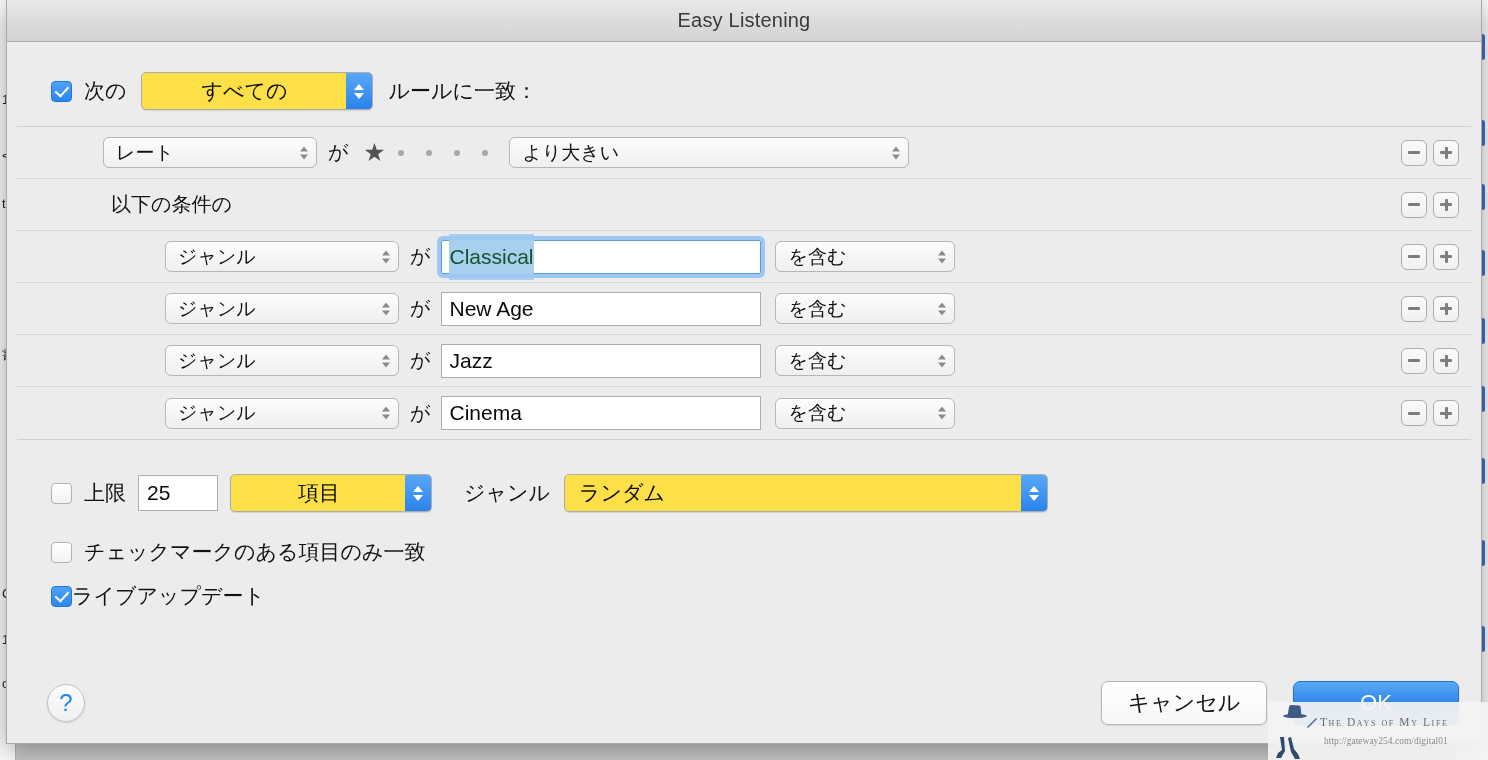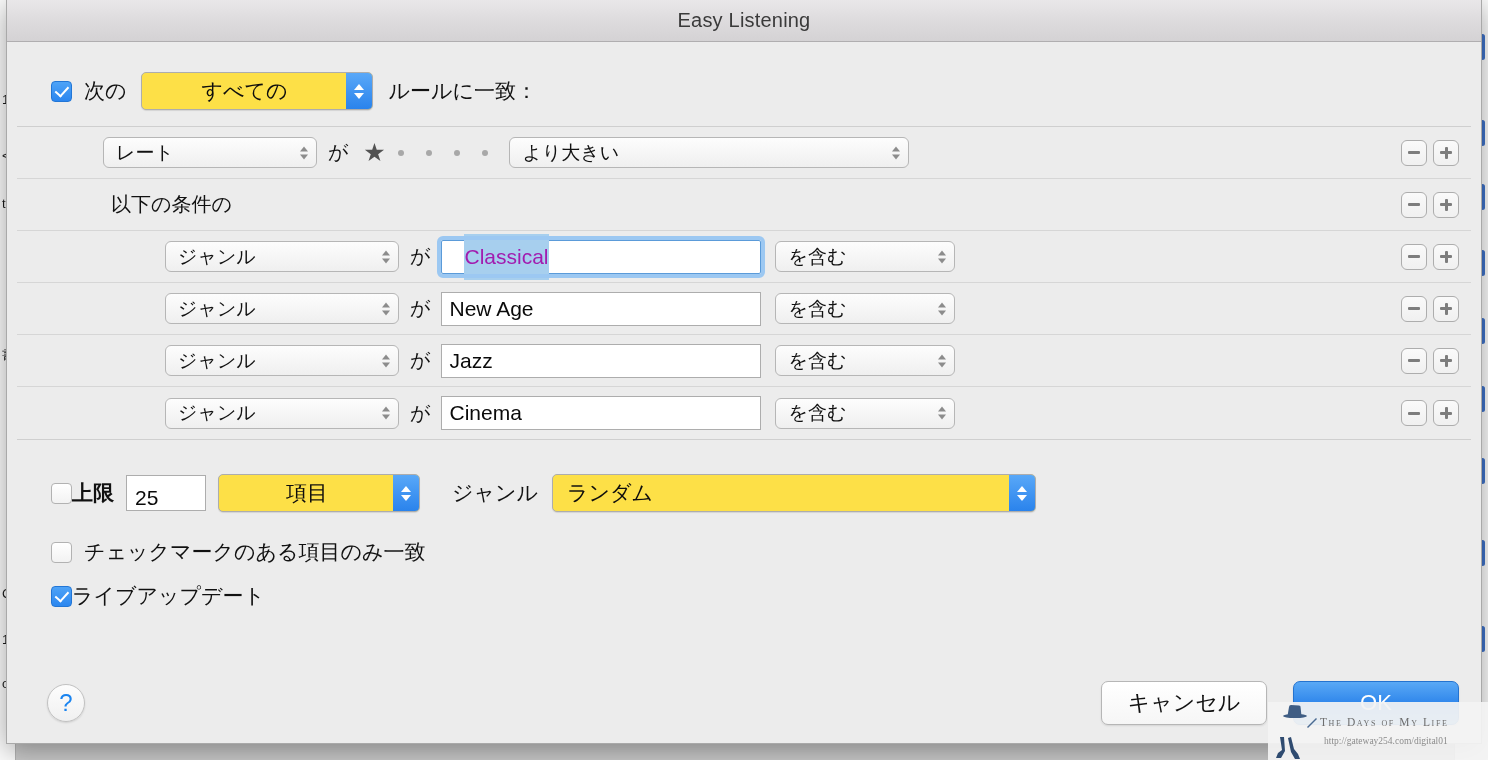--- a/index.html
+++ b/index.html
@@ -263,23 +263,22 @@
     cursor: text;
   }
   .txt.focused {
     outline: 4px solid #9cc8f2;
     outline-offset: 0px;
     border-color: #5b9bd9;
     border-radius: 2px;
   }
   .sel-text {
     background: #a7cfee;
-    color: #a21caf;
+    color: #14532d;
     padding: 11px 0;
-    margin-left: 15px;
   }
   .w-txt { width: 320px; }
 
   
   .pm {
     position: absolute;
     right: 12px;
     display: flex;
     gap: 6px;
   }
@@ -323,21 +322,21 @@
   }
   .opt-row.tight { margin-bottom: 16px; }
 
   .numfield {
     width: 80px; height: 36px;
     background: #fff;
     border: 1px solid #adadad;
     font-size: 21px;
     color: #0a0a0a;
     display: flex;
-    align-items: flex-end;
+    align-items: center;
     padding-left: 8px;
     margin: 7px 12px;
     cursor: text;
   }
 
   
   #footer {
     position: absolute;
     left: 0; right: 0;
     bottom: 18px;
@@ -636,21 +635,21 @@
               </span>
           </div>
         </div>
 
       </div>
 
       <div id="options">
 
         <div class="opt-row">
           <div class="cb"></div>
-          <div class="lbl jp" style="margin-left:0;font-weight:bold;">上限</div>
+          <div class="lbl jp" style="margin-left:12px;">上限</div>
           <div class="numfield">
             <span>25</span>
           </div>
           <div class="popup-blue jp" style="width:202px;">
             <span>項目</span>
             <span class="stepper">
               <span class="chev-w-up"></span>
                 <span class="chev-w-dn"></span>
             </span>
           </div>

